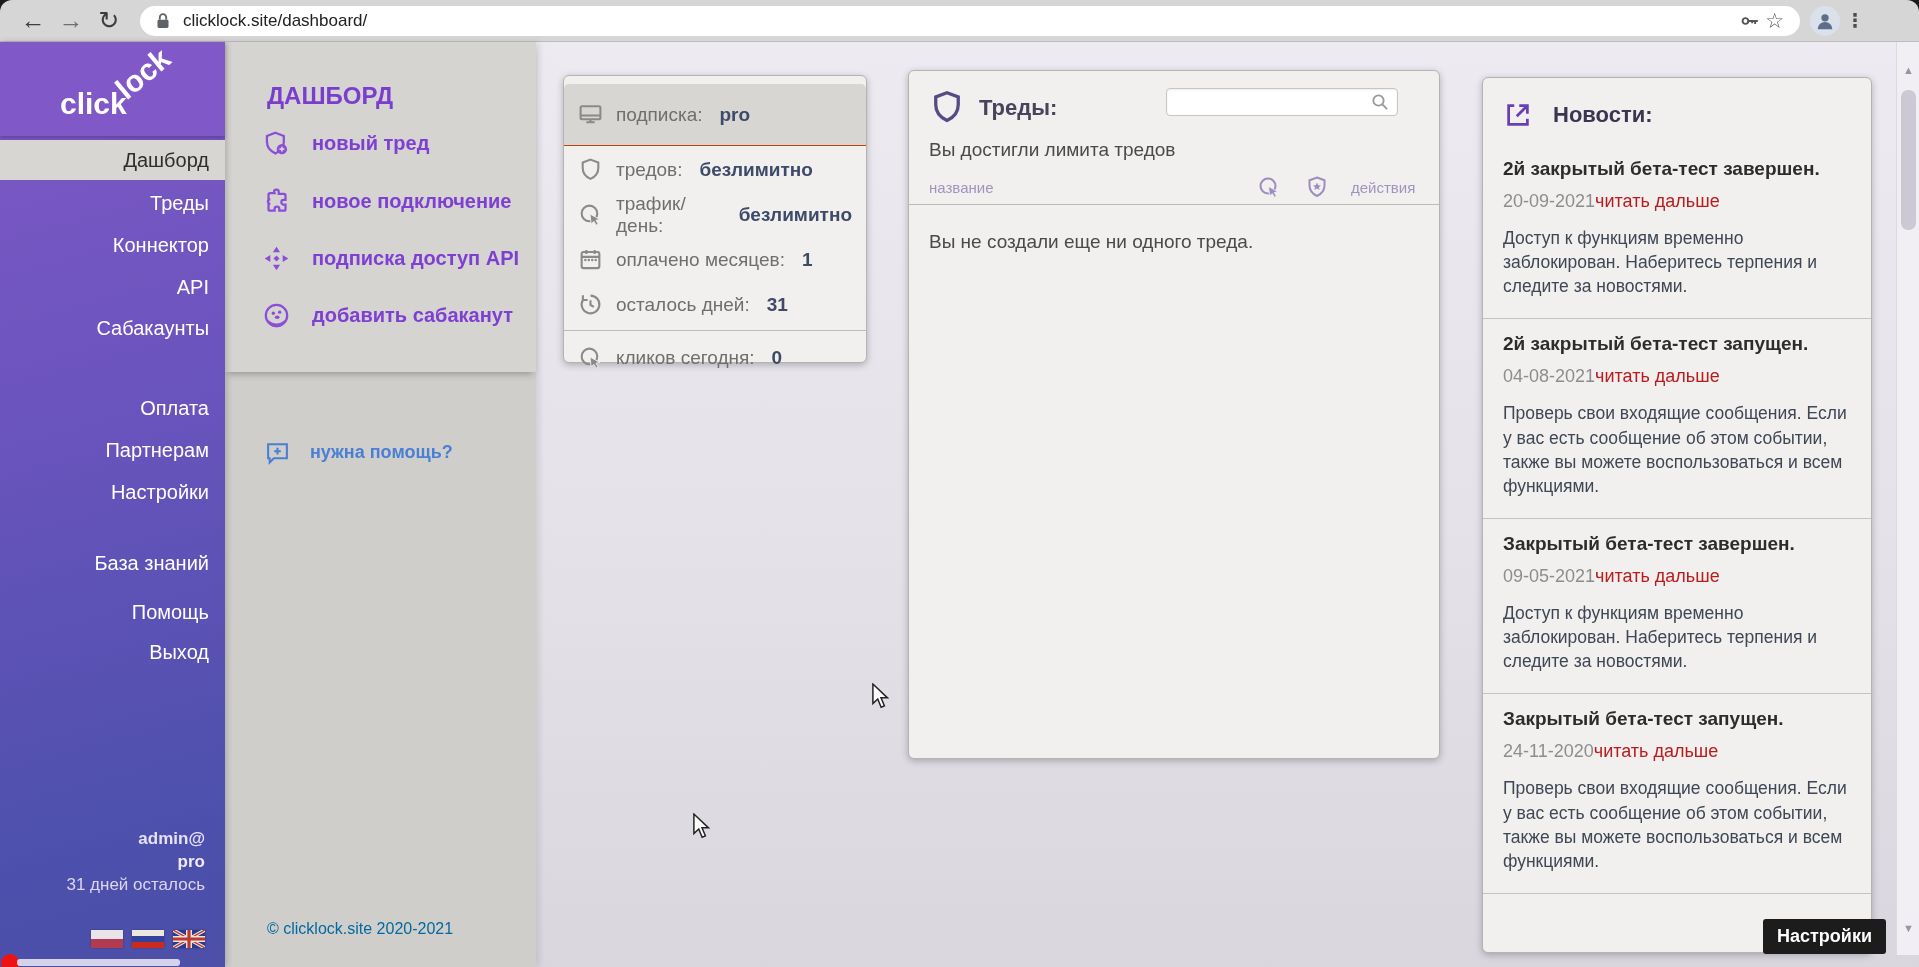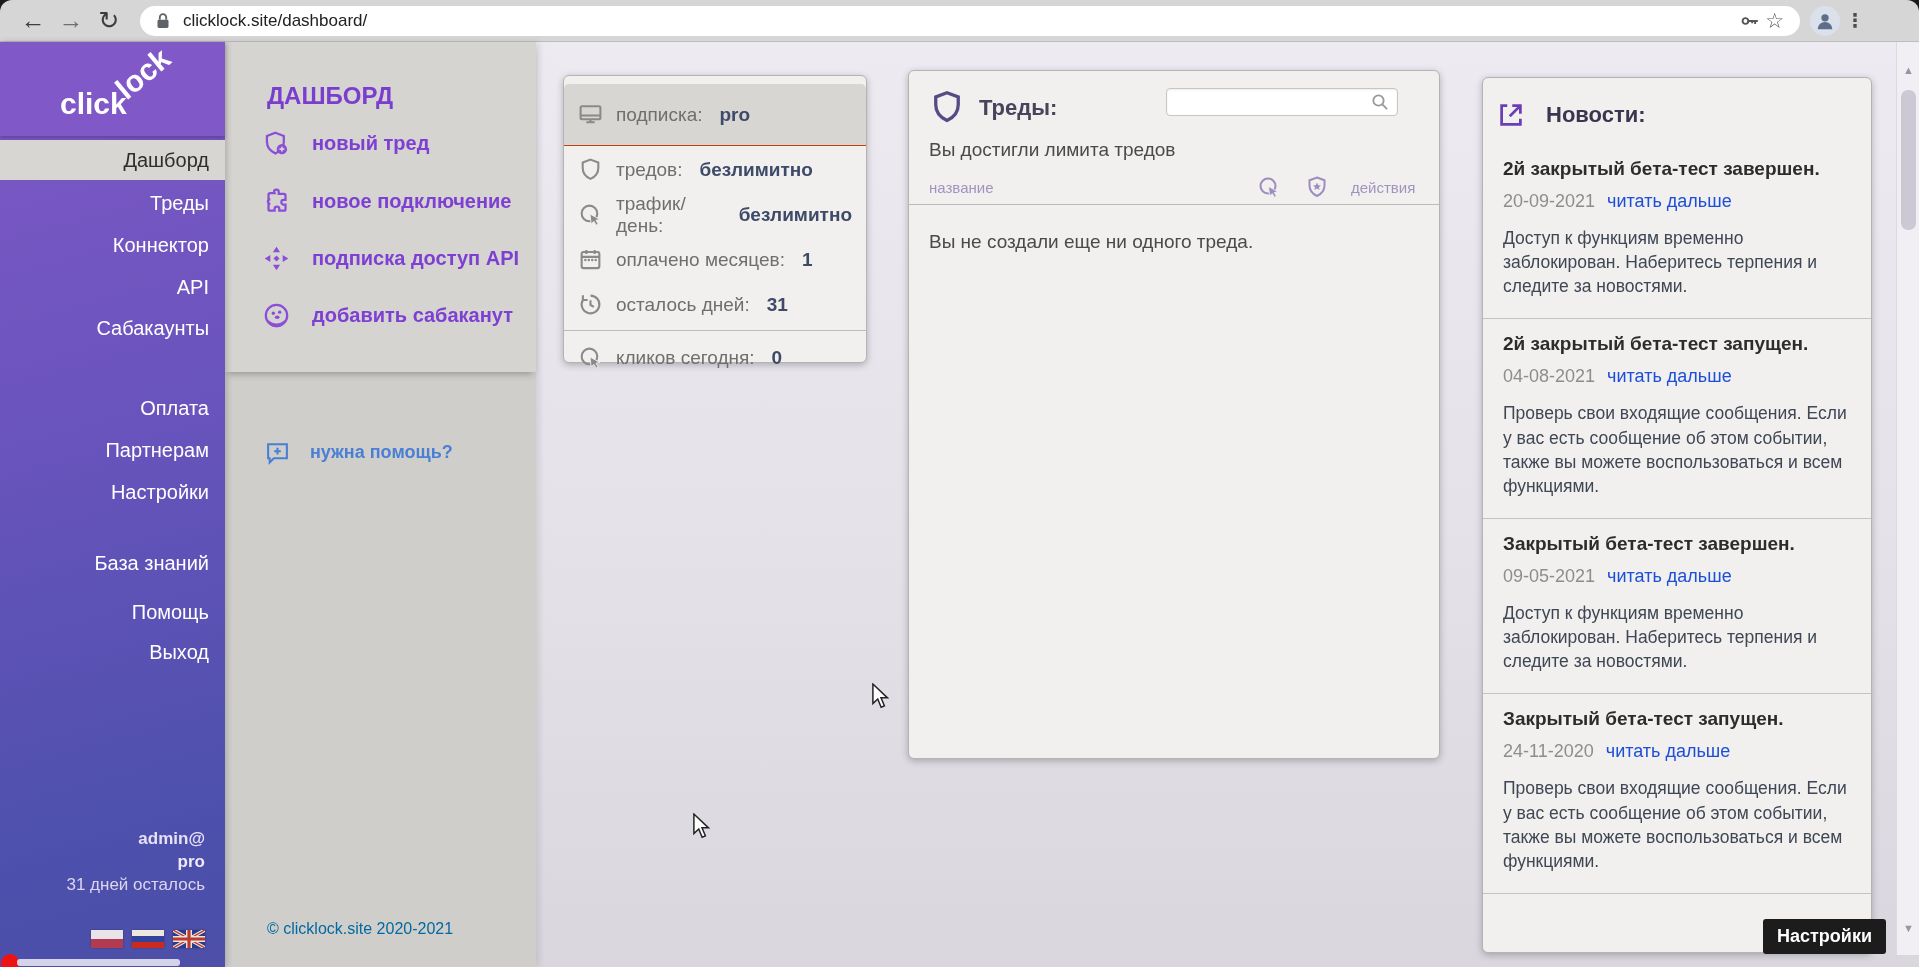--- a/index.html
+++ b/index.html
@@ -121,29 +121,29 @@
   .t-cols { position:absolute; left:0; top:102px; width:530px; height:30px; }
   .t-col-name { position:absolute; left:20px; top:6px; font-size:15px; color:#a193bf; }
   .t-col-click { position:absolute; left:348px; top:2px; width:24px; height:24px; color:#9c8cc0; }
   .t-col-shield { position:absolute; left:396px; top:2px; width:24px; height:24px; color:#9c8cc0; }
   .t-col-actions { position:absolute; left:442px; top:6px; font-size:15px; color:#a193bf; }
   .t-divider { position:absolute; left:0; top:133px; width:530px; border-top:1px solid #bcbbb9; }
   .t-empty { position:absolute; left:20px; top:160px; font-size:19px; color:#4a4a4a; }
 
   
   .news { left:946px; top:35px; width:390px; height:876px; display:flex; flex-direction:column; }
-  .news-header { display:flex; align-items:center; gap:20px; padding:22px 18px 14px 13px; }
+  .news-header { display:flex; align-items:center; gap:20px; padding:22px 18px 14px 20px; }
   .n-icon { width:30px; height:30px; color:#6a3fb5; }
   .n-title { font-size:22px; font-weight:bold; color:#3a3650; }
   .news-item { padding:14px 18px 20px 20px; border-bottom:1px solid #c4c3c1; }
   .news-item:first-of-type { border-top:none; }
   .ni-title { font-size:19px; font-weight:bold; color:#2c2c2c; margin-bottom:11px; }
   .ni-meta { display:flex; margin-bottom:14px; }
   .ni-date { font-size:18px; color:#8d8d8d; }
-  .ni-more { font-size:18px; color:#1d4ed8; cursor:pointer;margin-left:12px; }
+  .ni-more { font-size:18px; color:#b91c1c; cursor:pointer; }
   .ni-body { font-size:17.5px; color:#3f4755; line-height:1.38; }
   .news-footer { flex:1; }
 
   
   .scrollbar {
     position:absolute; left:1896px; top:42px; width:23px; height:913px;
     background:#f2eff4; border-left:1px solid #dcd9df;
   }
   .sb-arrow { position:absolute; left:0; width:23px; text-align:center; font-size:11px; color:#9a94a4; cursor:pointer; }
   .sb-up { top:22px; } .sb-down { top:880px; }

